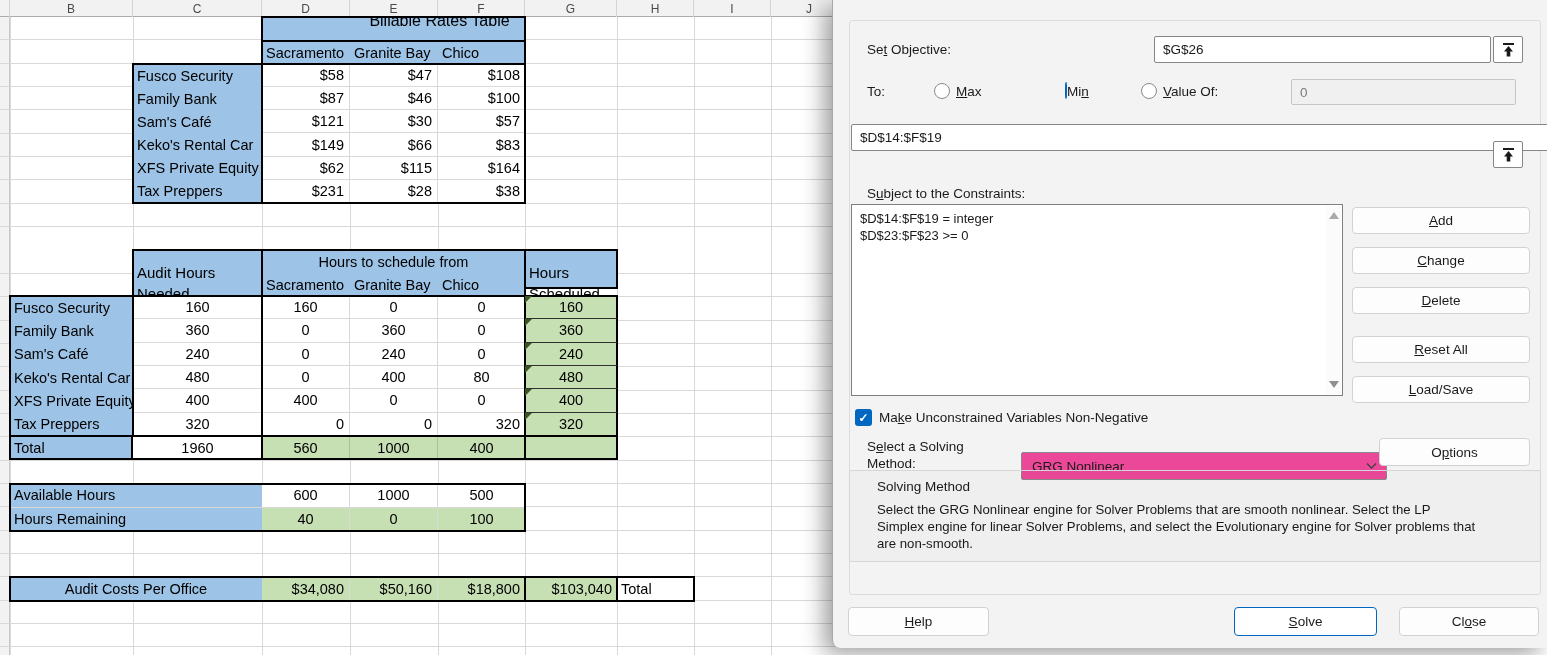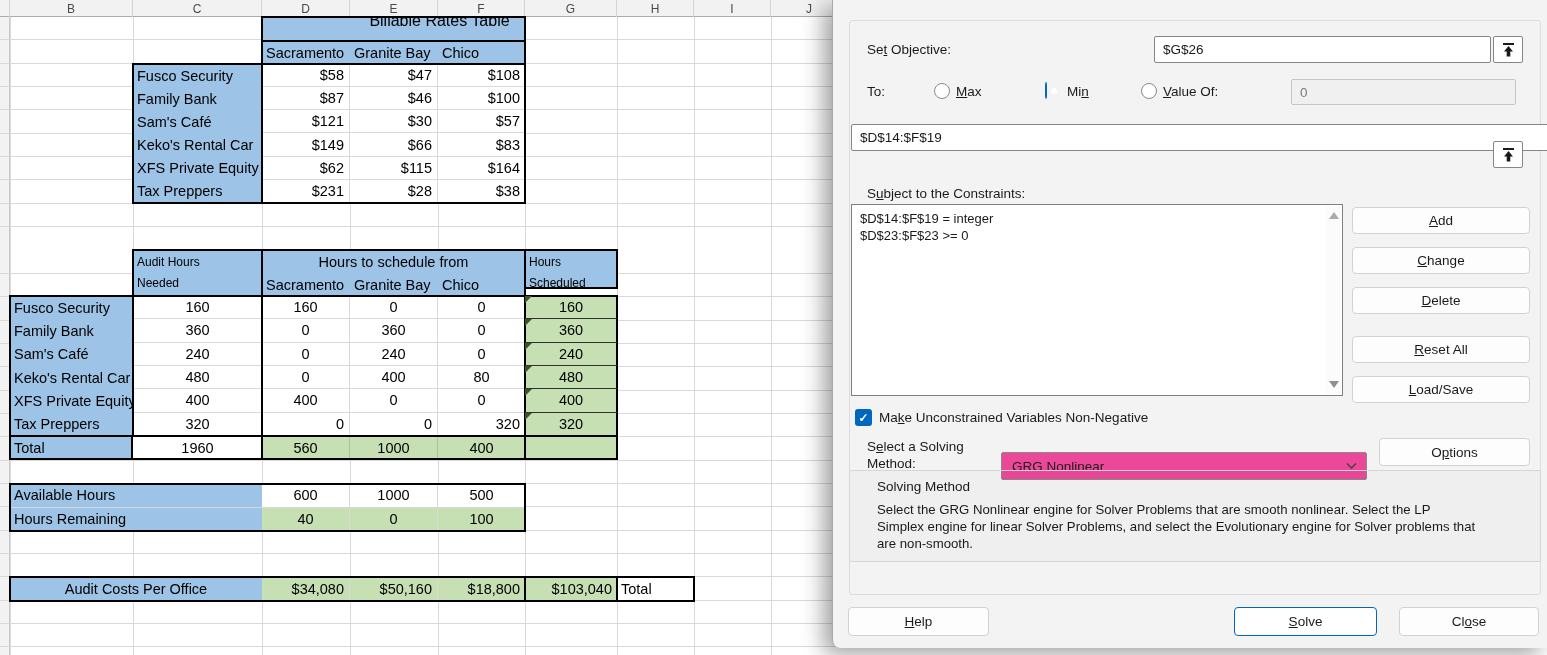--- a/index.html
+++ b/index.html
@@ -28,31 +28,31 @@
           font-size:14.5px; color:#000; }
   .ctr { justify-content:center; }
   .rgt { justify-content:flex-end; padding-right:5px; }
   .lft { padding-left:4px; }
   .sepR { border-right:1px solid #d9d9d9; }
   .sepB { border-bottom:1px solid #d9d9d9; }
   .gsep { border-bottom:1px solid #303030; }
   .thickR { border-right:2px solid #000; }
   .g3 { grid-template-columns:88px 88px 87px; }
   .clip-title span { display:block; line-height:24px; margin-top:-8px; width:100%; text-align:center;margin-left:46px; }
-  .two-line { display:block; padding:2px 0 0 4px; font-size:12px; line-height:21px; overflow:hidden; white-space:nowrap; }
+  .two-line { display:block; padding:12px 0 0 4px; font-size:15px; line-height:21px; overflow:hidden; white-space:nowrap; }
   .gcell { position:relative; }
   .tri { position:absolute; left:0; top:0; width:0; height:0;
          border-top:7px solid #375623; border-right:7px solid transparent; }
 
   
   #dialog { position:absolute; left:832px; top:0; width:715px; height:648px;
             background:#f3f3f3; border-left:1px solid #a8a8a8;
             border-bottom-left-radius:8px;
             box-shadow:-8px 6px 22px rgba(0,0,0,0.38);
-            font-size:13.5px; color:#1a1a1a; }
+            font-size:13.5px; color:#1a1a1a;padding-left:20px; }
   .abs { position:absolute; }
   .gbox { border:1px solid #dcdcdc; border-radius:3px; }
   .dlabel { font-size:13.5px; color:#1a1a1a; }
   .dinput { background:#fff; border:1px solid #868686; border-radius:2px;
             display:flex; align-items:center; padding-left:8px; font-size:13.5px; color:#1a1a1a; }
   .dinput.disabled { background:#f0f0f0; border-color:#c6c6c6; color:#7a7a7a; }
   .rangebtn { background:#fff; border:1px solid #868686; border-radius:2px;
             display:flex; align-items:center; justify-content:center; cursor:pointer; }
   .radio { width:16px; height:16px; border-radius:50%; background:#fff; border:1px solid #8a8a8a; }
   .radio.checked { background:#0067c0; border:1px solid #0067c0; position:relative; }

